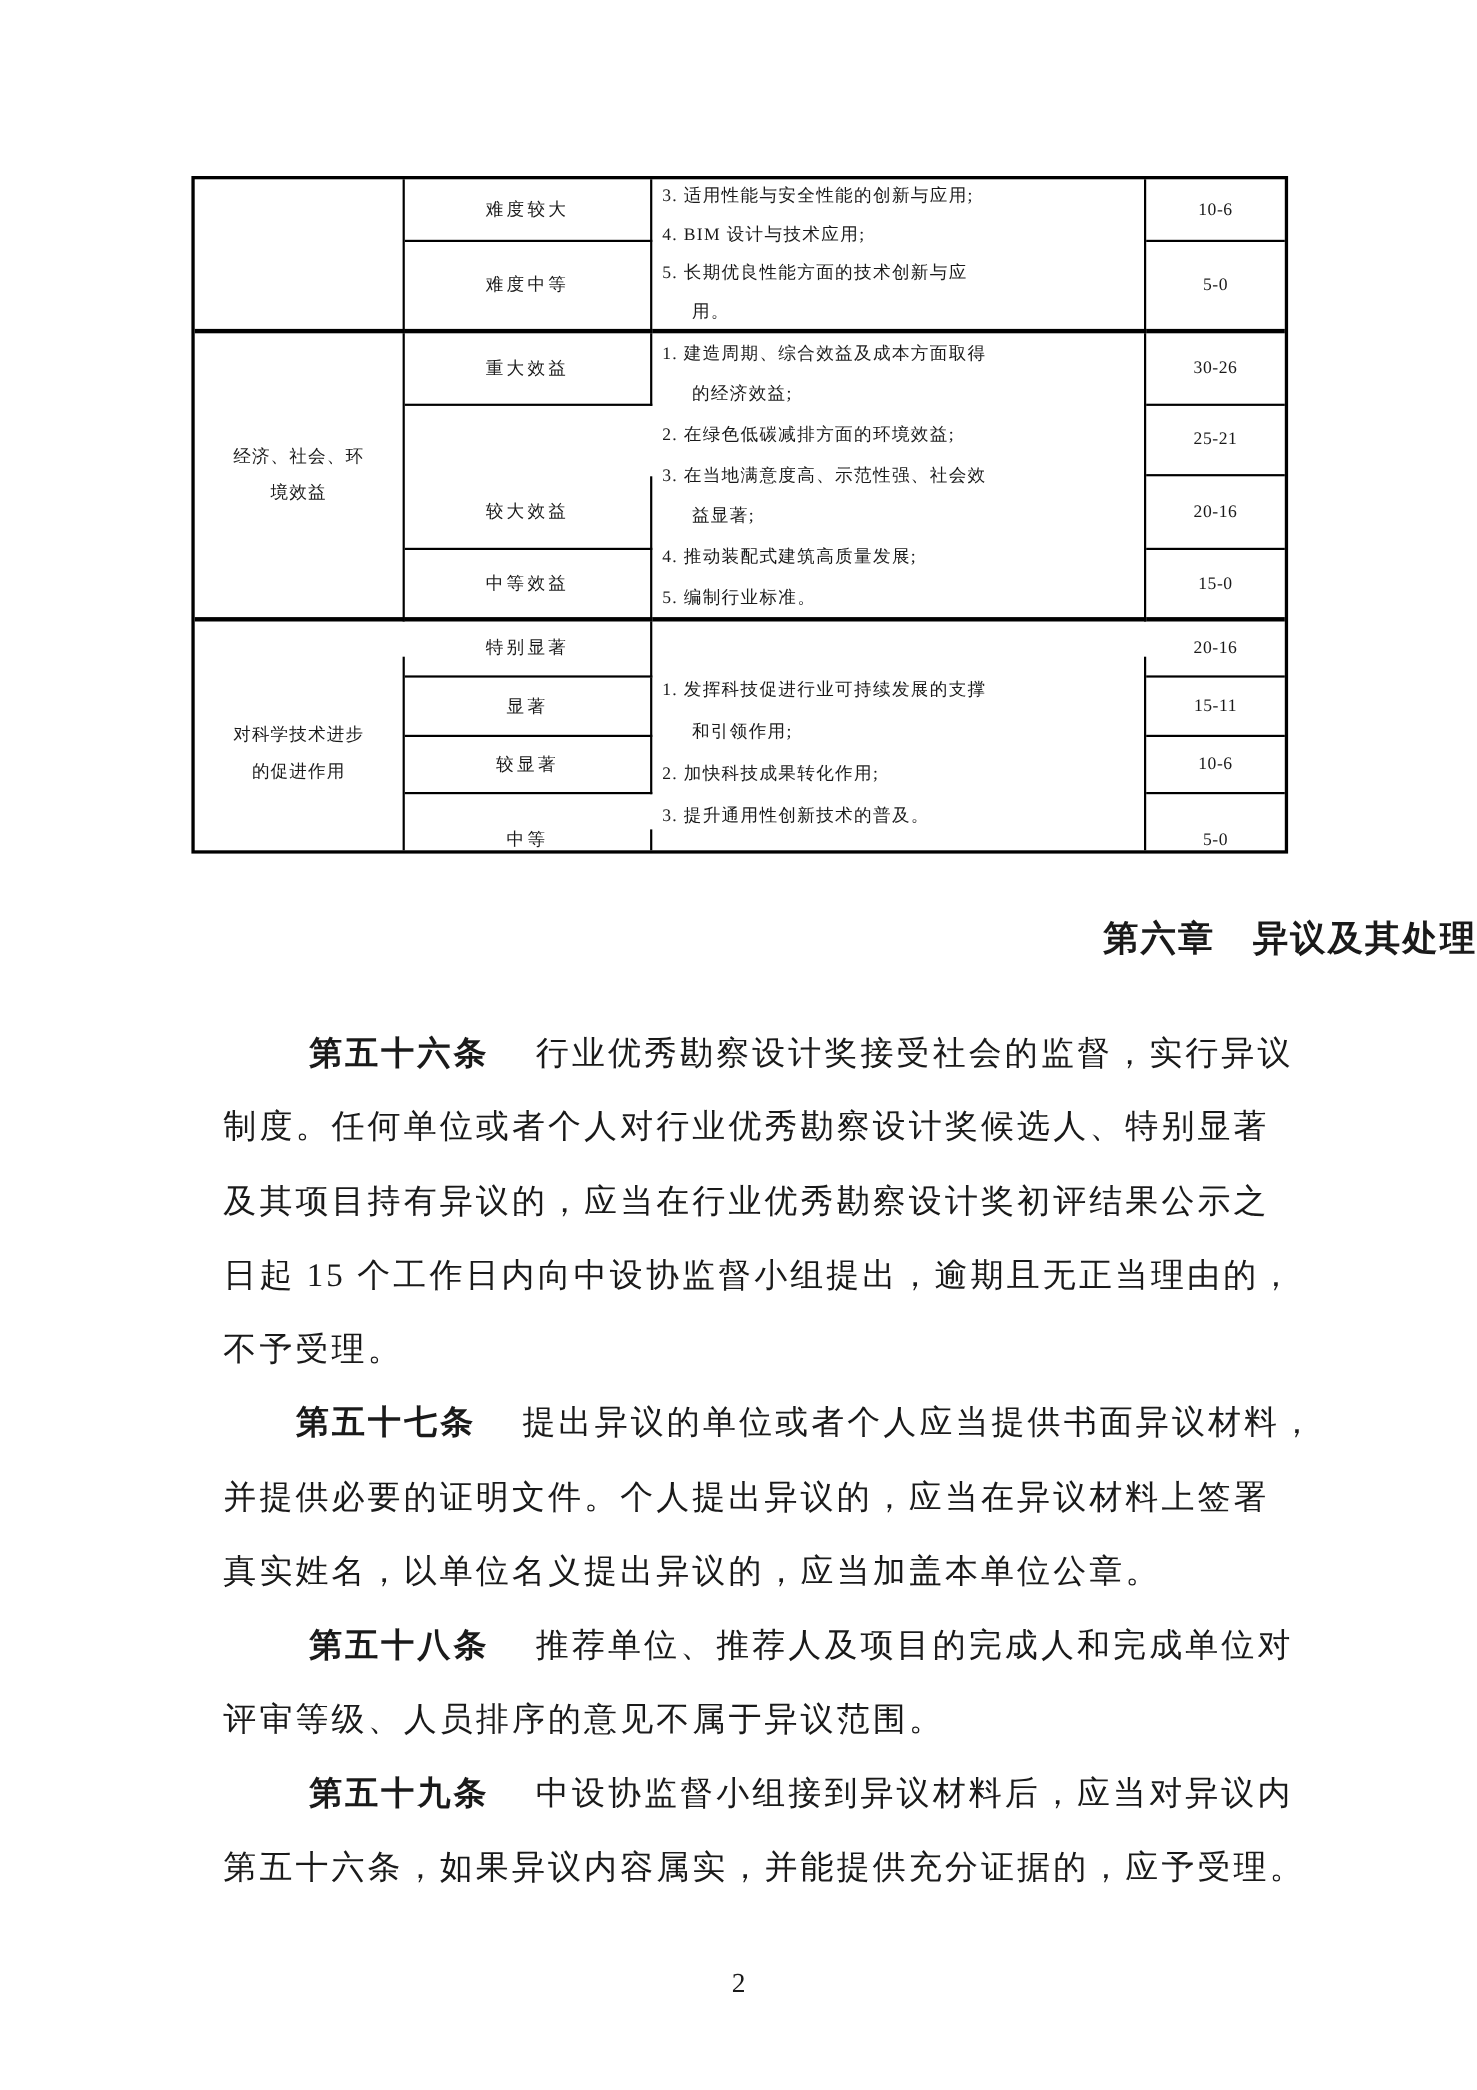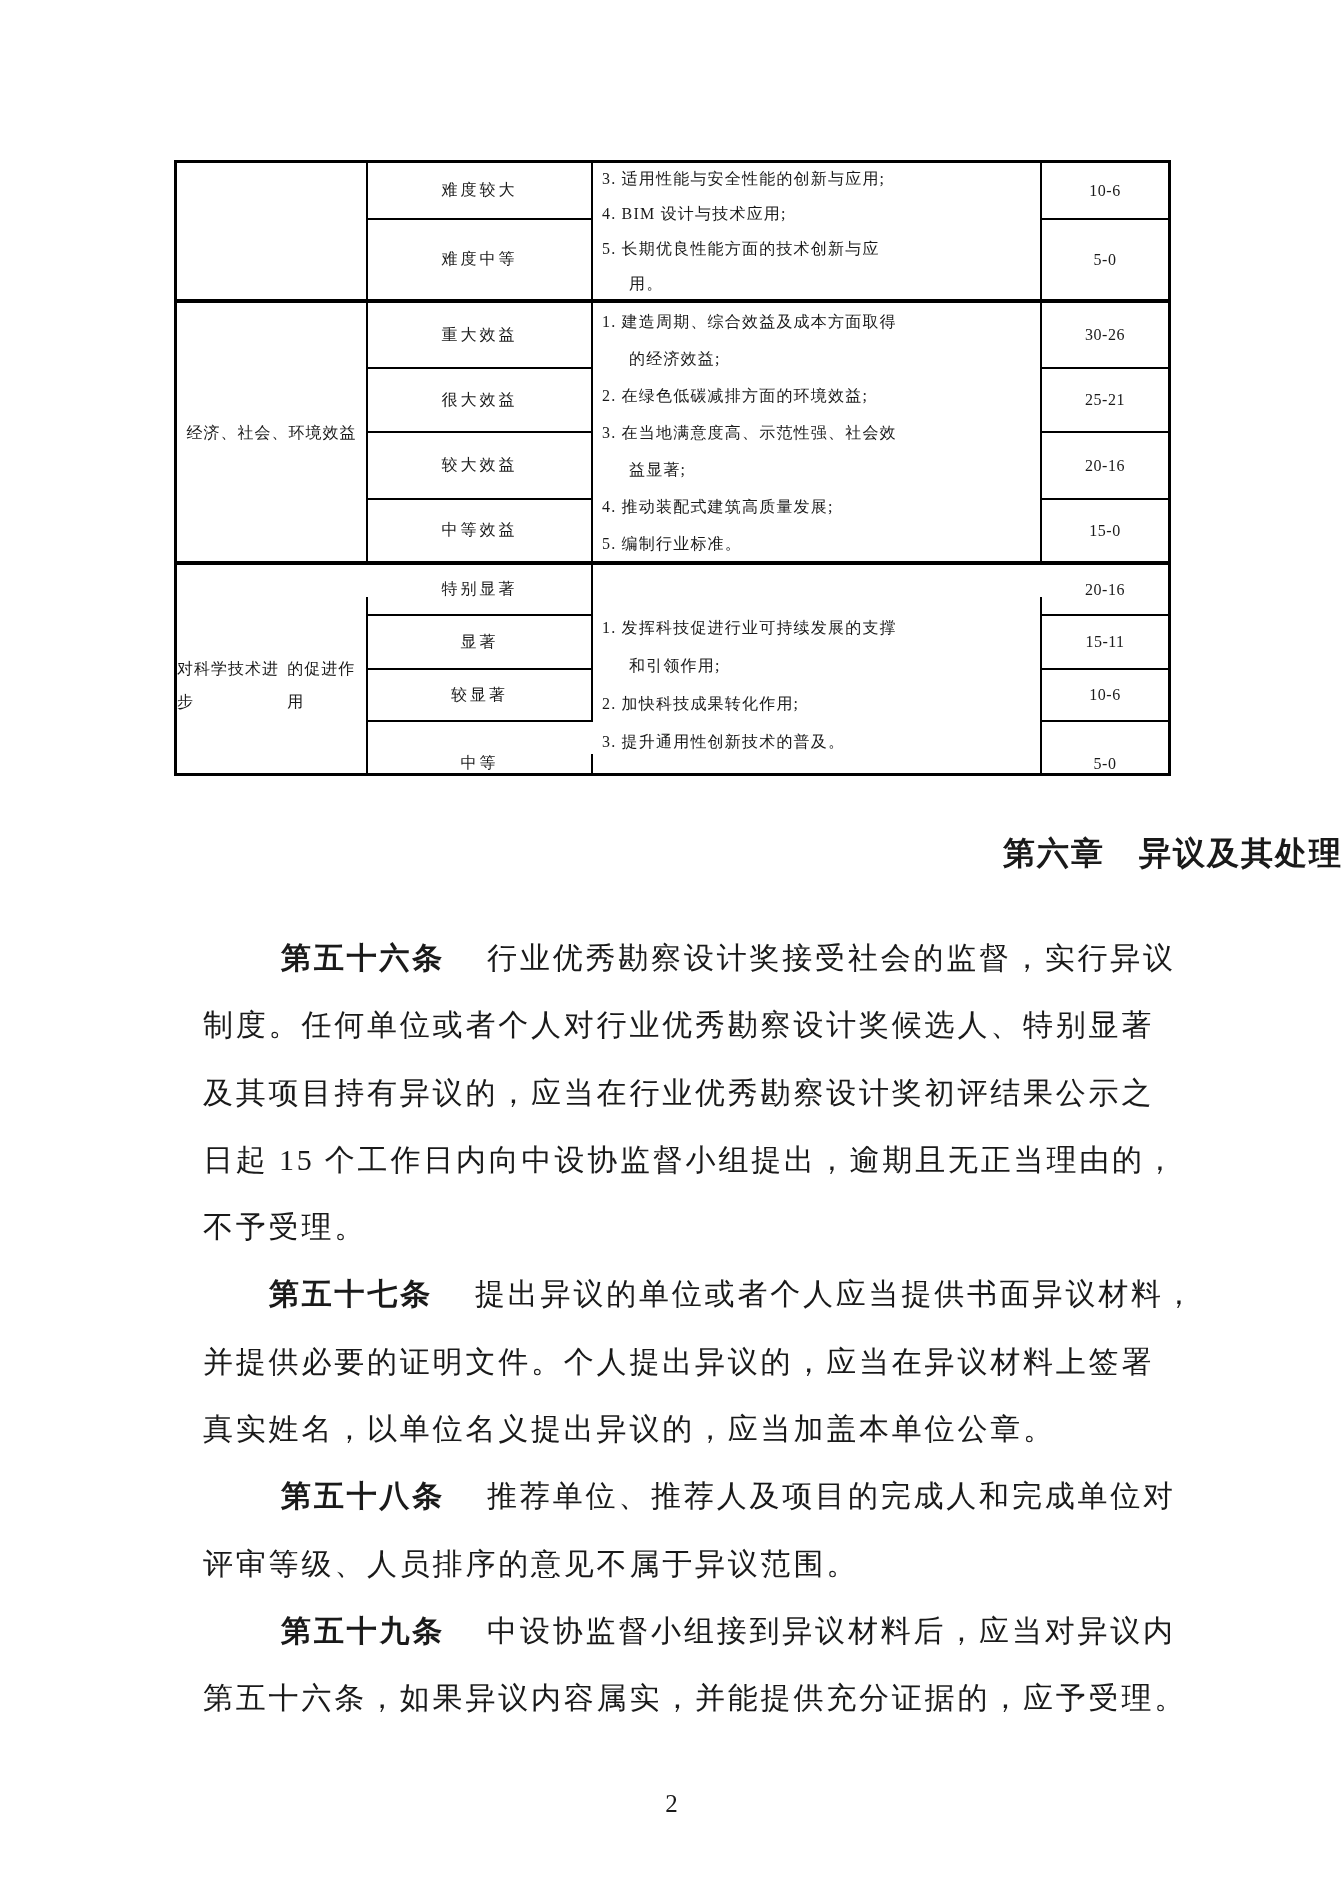--- a/index.html
+++ b/index.html
@@ -26,21 +26,21 @@
   .tcell{
     box-sizing:border-box;
     border-right:2px solid #000;
     border-bottom:2px solid #000;
     display:flex;align-items:center;justify-content:center;
     font-size:16px;
     overflow:hidden;
   }
   .bb4{border-bottom-width:4px;}
   .bb0{border-bottom:none;margin-top:32px;}
-  .cat{flex-direction:row;line-height:33px;letter-spacing:1px;text-align:left;}
+  .cat{flex-direction:column;line-height:33px;letter-spacing:1px;text-align:right;}
   .cat1{grid-area:1/1/3/2;}
   .cat2{grid-area:3/1/7/2;}
   .cat3{grid-area:7/1/11/2;}
   .level{letter-spacing:3px;}
   .crit{
     flex-direction:column;align-items:flex-start;justify-content:center;
     padding-left:9px;padding-right:6px;letter-spacing:1.2px;
   }
   .crit1{grid-area:1/3/3/4;}
   .crit2{grid-area:3/3/7/4;}
@@ -116,21 +116,20 @@
     <div class="tcell crit crit3 bb0">
       <div class="tl">1. 发挥科技促进行业可持续发展的支撑</div>
       <div class="tl cont">和引领作用;</div>
       <div class="tl">2. 加快科技成果转化作用;</div>
       <div class="tl">3. 提升通用性创新技术的普及。</div>
     </div>
 
     <div class="tcell level" style="grid-area:1/2/2/3">难度较大</div>
     <div class="tcell level bb4" style="grid-area:2/2/3/3">难度中等</div>
     <div class="tcell level" style="grid-area:3/2/4/3">重大效益</div>
-    <div class="tcell level" style="grid-area:4/2/5/3">很大效益</div>
     <div class="tcell level" style="grid-area:5/2/6/3">较大效益</div>
     <div class="tcell level bb4" style="grid-area:6/2/7/3">中等效益</div>
     <div class="tcell level" style="grid-area:7/2/8/3">特别显著</div>
     <div class="tcell level" style="grid-area:8/2/9/3">显著</div>
     <div class="tcell level" style="grid-area:9/2/10/3">较显著</div>
     <div class="tcell level bb0" style="grid-area:10/2/11/3">中等</div>
 
     <div class="tcell score" style="grid-area:1/4/2/5">10-6</div>
     <div class="tcell score bb4" style="grid-area:2/4/3/5">5-0</div>
     <div class="tcell score" style="grid-area:3/4/4/5">30-26</div>

